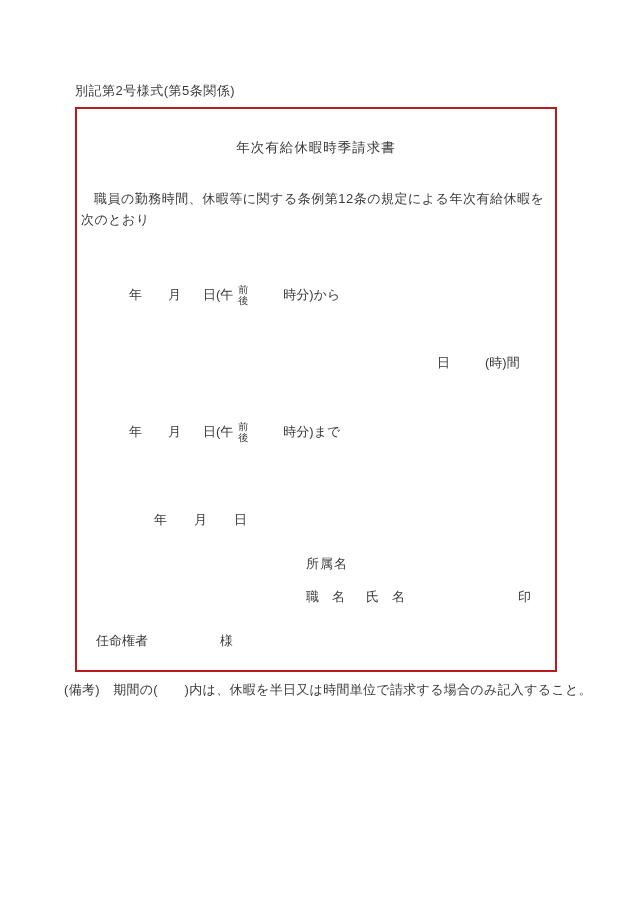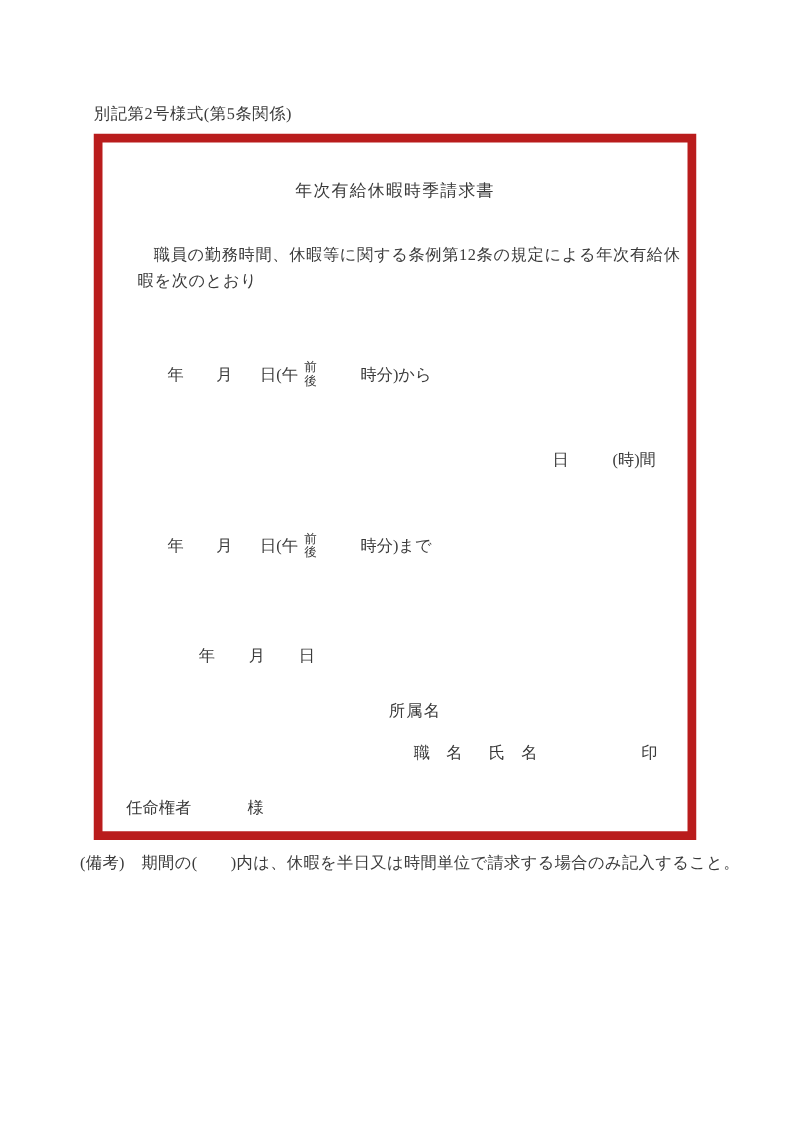--- a/index.html
+++ b/index.html
@@ -3,51 +3,50 @@
 <meta charset="utf-8">
 <style>
   * { margin: 0; padding: 0; box-sizing: border-box; }
   html, body { background: #ffffff; }
   .page {
     position: relative;
     width: 630px;
     height: 702px;
     background: #ffffff;
     color: #3a3a3a;
-    font-family: Liberation Serif, serif;
+    font-family: Liberation Sans, sans-serif;
     font-size: 13px;
     overflow: hidden;
   }
   .abs { position: absolute; white-space: nowrap; }
   .form-number {
     left: 75px; top: 82px;
     font-size: 13px;
     letter-spacing: 0.5px;
   }
   .form-box {
     position: absolute;
     left: 75px; top: 107px;
     width: 482px; height: 565px;
-    border: 7px solid #b91c1c;
+    border: 2px solid #b91c1c;
     background: #ffffff;
   }
   .form-title {
     position: absolute;
     left: 0; right: 0; top: 30px;
     text-align: center;
     font-size: 13.5px;
     letter-spacing: 1px;
   }
   .statement {
     position: absolute;
     left: 4px; right: 4px; top: 79px;
     font-size: 13px;
     line-height: 21px;
     letter-spacing: 0.5px;
-    margin-left: 24px;
   }
   .statement .line1 { text-indent: 13px; }
   .date-row {
     position: absolute;
     display: flex;
     align-items: center;
     font-size: 13px;
     height: 34px;
   }
   .start-row { left: 52px; top: 169px; }
@@ -80,29 +79,29 @@
   .affiliation {
     position: absolute;
     left: 229px; top: 446px;
     letter-spacing: 1px;
   }
   .signature-row {
     position: absolute;
     left: 229px; right: 24px; top: 479px;
     display: flex;
     align-items: center;
-    margin-left: 20px;
   }
   .signature-row .name { margin-left: 21px; }
   .signature-row .seal { margin-left: auto; }
   .appointer-row {
     position: absolute;
     left: 19px; top: 523px;
     display: flex;
     align-items: flex-end;
+    gap: 27px;
   }
   .appointer-row .honorific { margin-left: 45px; }
   .remarks {
     left: 64px; top: 681px;
     font-size: 13px;
     letter-spacing: 0.3px;
   }
 </style>
 </head>
 <body>

